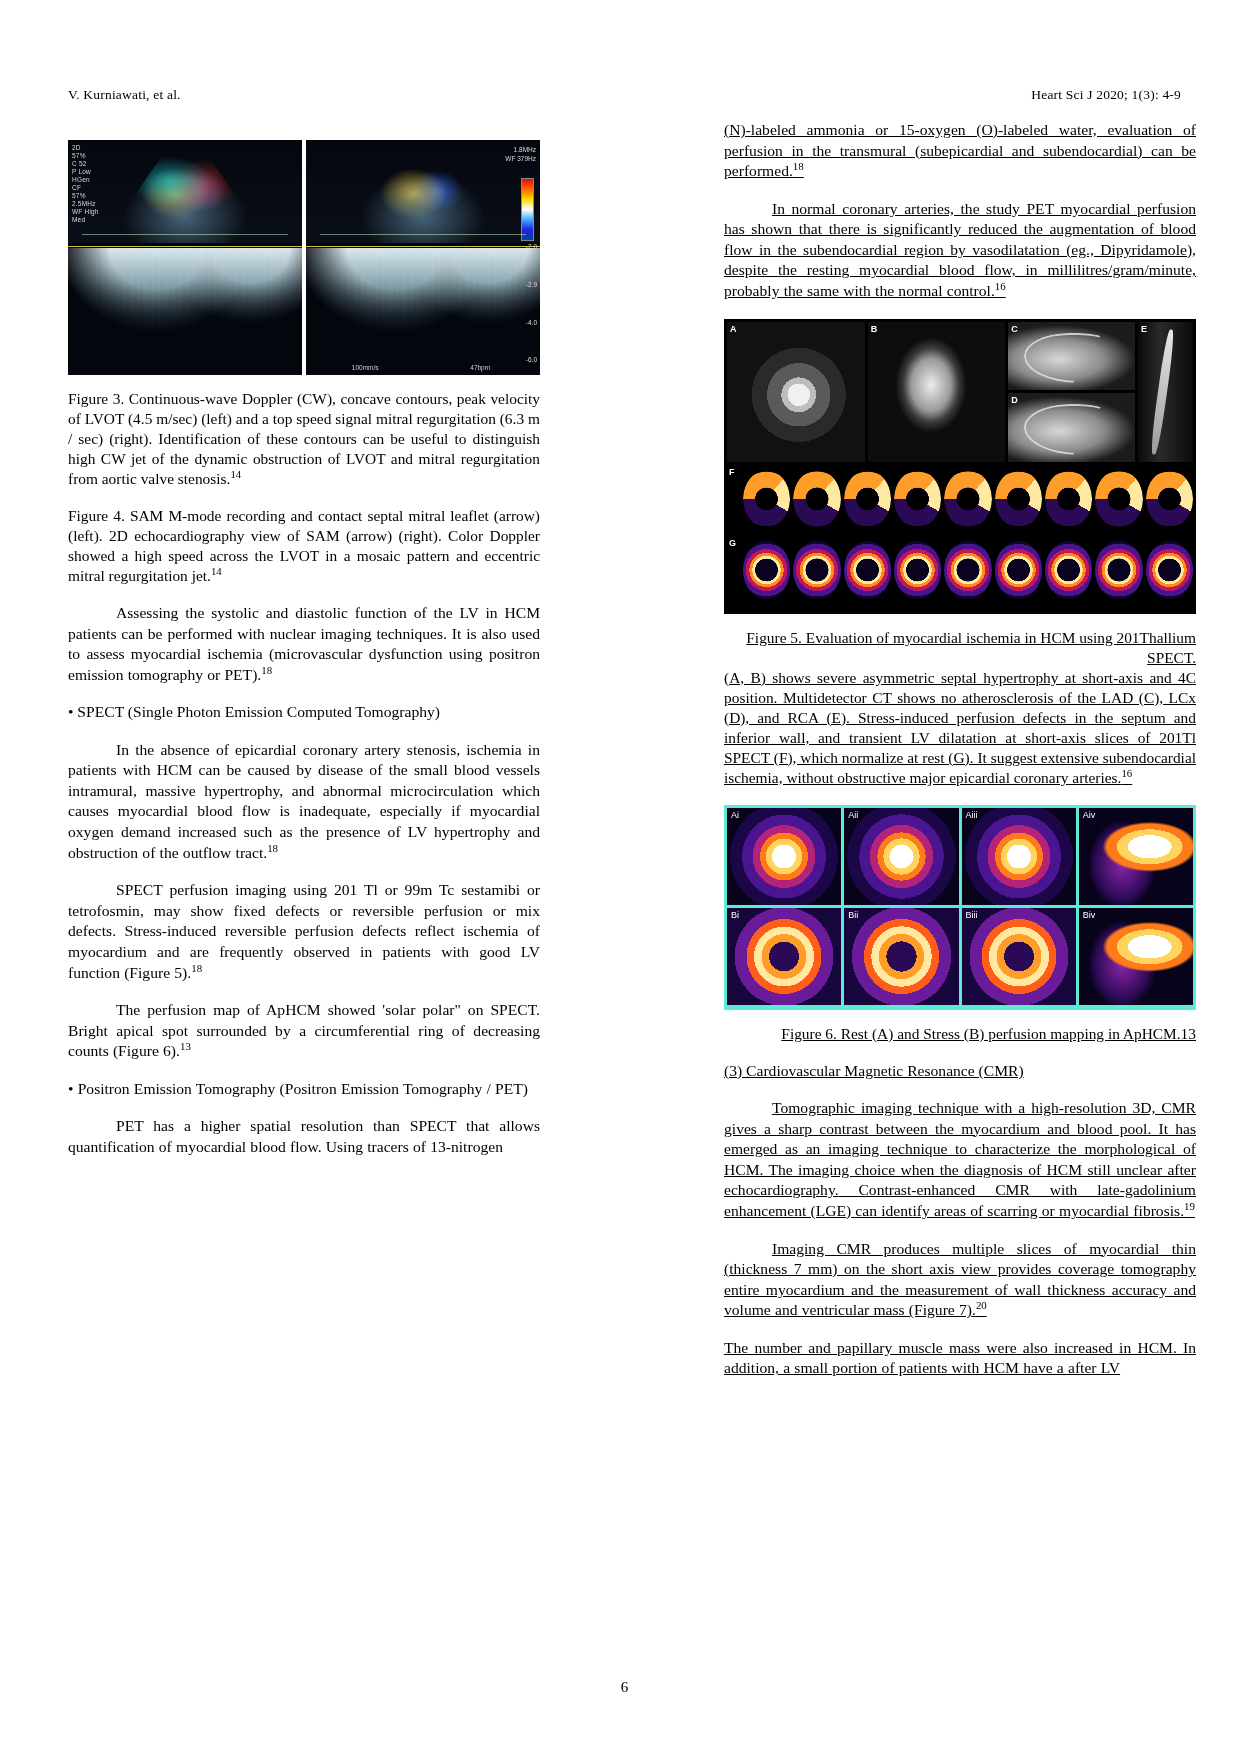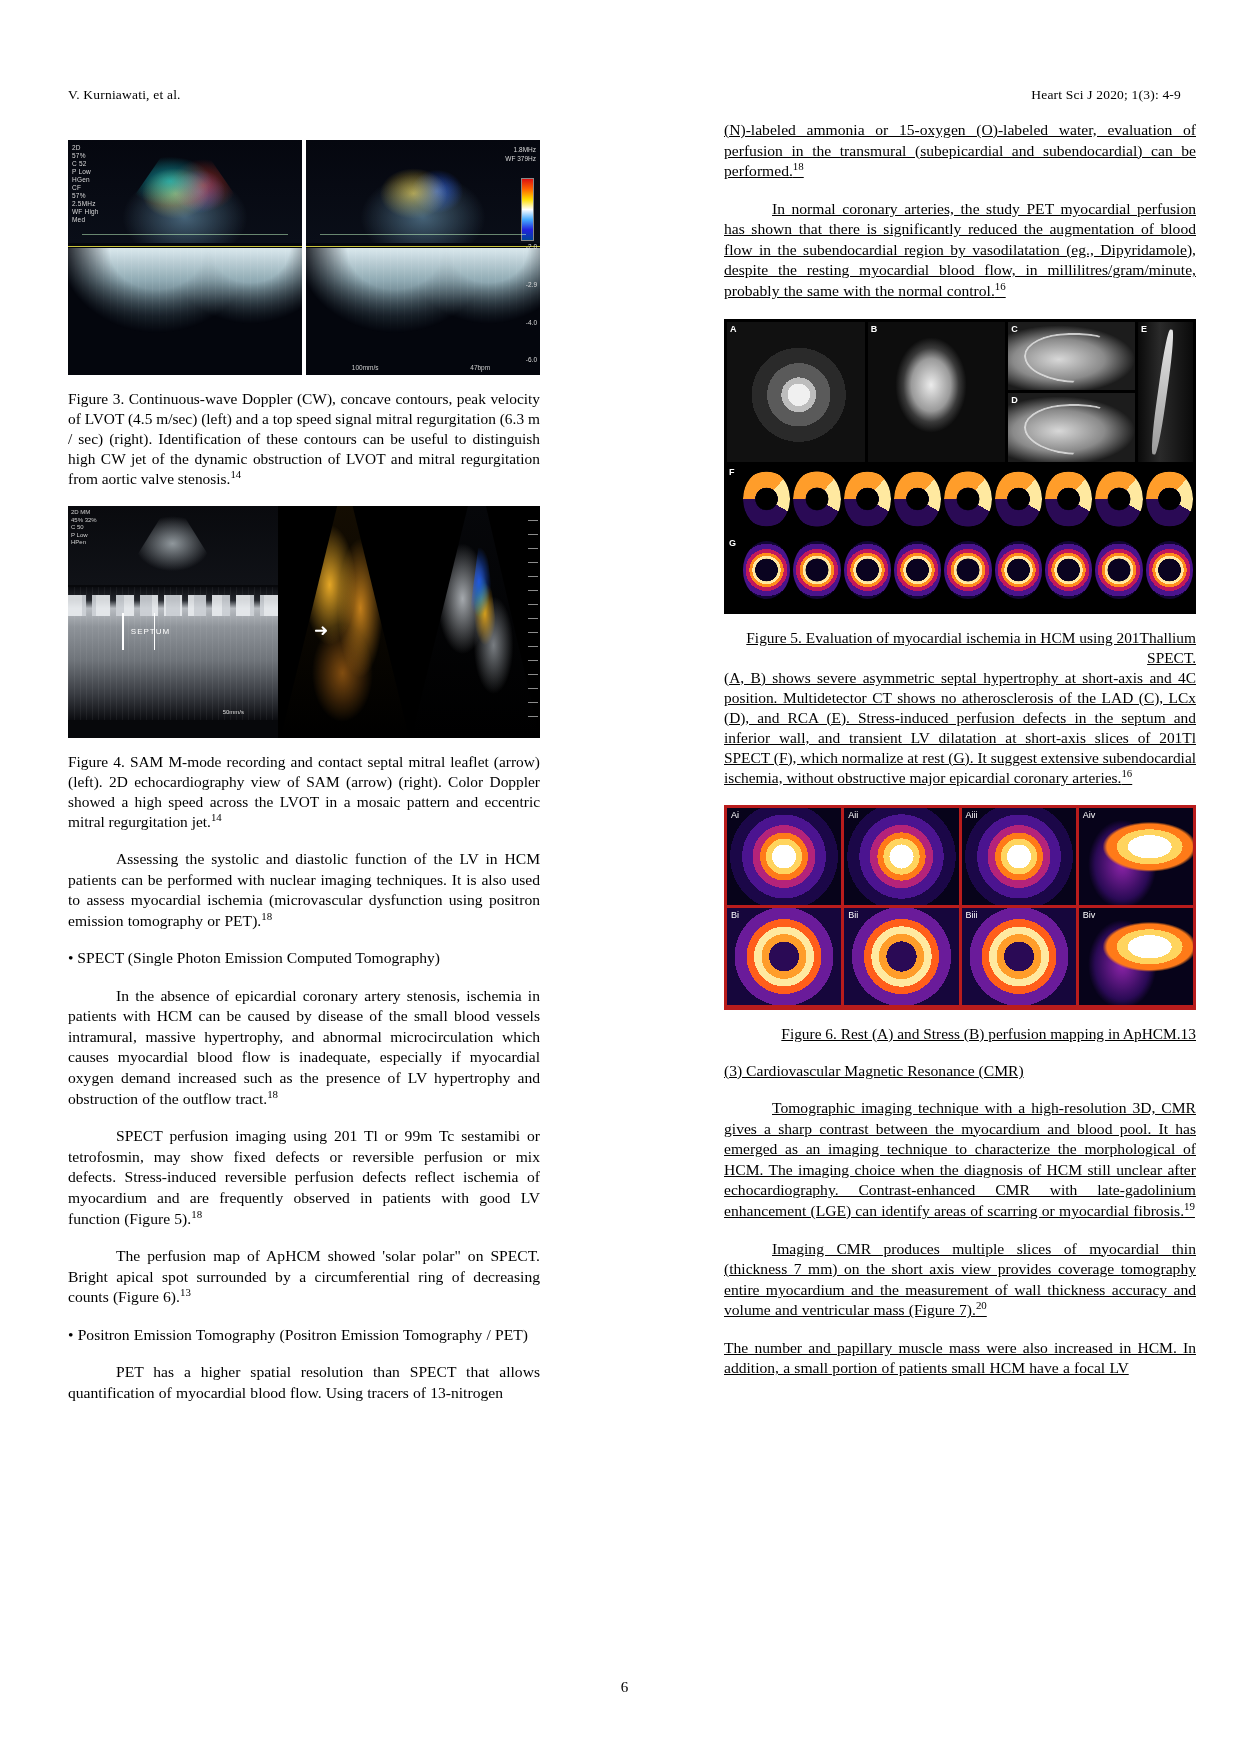--- a/index.html
+++ b/index.html
@@ -303,21 +303,21 @@
   .sl-defect {
     background:
       radial-gradient(circle at 50% 50%, #0a0320 0 30%, rgba(0,0,0,0) 31%),
       conic-gradient(from 200deg, #2a0a55 0 70deg, #ff9d2a 70deg 200deg, #ffe9a0 200deg 280deg, #2a0a55 280deg 360deg),
       radial-gradient(circle at 50% 50%, #120536 0 100%);
     -webkit-mask-image: radial-gradient(circle at 50% 50%, transparent 0 28%, #000 30% 72%, transparent 74%);
     mask-image: radial-gradient(circle at 50% 50%, transparent 0 28%, #000 30% 72%, transparent 74%);
   }
 
   
-  #fig6 { width: 472px; height: 205px; background:#b91c1c; padding:3px; box-sizing:border-box; }
+  #fig6 { width: 472px; height: 205px; background:#5eead4; padding:3px; box-sizing:border-box; }
   .f6row { display:flex; gap:3px; height: 97px; }
   .f6row + .f6row { margin-top: 3px; }
   .f6cell { position:relative; flex:1; background:#07031a; overflow:hidden; }
   .polar-rest {
     position:absolute; inset:0;
     background:
       radial-gradient(circle at 50% 50%, #ffffff 0 16%, #ffd45e 16% 24%, #ff7a18 24% 32%, #b4237a 32% 42%, #4b1490 42% 56%, #1b0748 56% 72%, #07031a 72% 100%);
   }
   .polar-stress {
     position:absolute; inset:0;
@@ -387,46 +387,20 @@
           <div class="botlabel">
             <span>100mm/s</span>
             <span>47bpm</span>
           </div>
         </div>
       </div>
     </div>
 
     <p class="caption"><span>Figure 3. Continuous-wave Doppler (CW), concave contours, peak velocity of LVOT (4.5 m/sec) (left) and a top speed signal mitral regurgitation (6.3 m / sec) (right). Identification of these contours can be useful to distinguish high CW jet of the dynamic obstruction of LVOT and mitral regurgitation from aortic valve stenosis.</span><sup>14</sup></p>
 
-    <div id="fig4" class="figbox">
-      <div class="mmode">
-        <div class="thumb"></div>
-        <div class="osd" style="white-space:pre">2D MM
-45% 32%
-C 50
-P Low
-HPen</div>
-        <div class="trace"></div>
-        <div class="caliper" style="left:26%; top:46%; height:16%;"></div>
-        <div class="caliper" style="left:41%; top:46%; height:16%;"></div>
-        <div class="septum">SEPTUM</div>
-        <div class="botlabel">50mm/s</div>
-      </div>
-      <div class="echo2d">
-        <div class="half">
-          <div class="sector-gold"></div>
-          <div class="arrow">➜</div>
-        </div>
-        <div class="half">
-          <div class="sector-bw"></div>
-          <div class="colorjet"></div>
-          <div class="scaleticks"></div>
-        </div>
-      </div>
-    </div>
 
     <p class="caption"><span>Figure 4. SAM M-mode recording and contact septal mitral leaflet (arrow) (left). 2D echocardiography view of SAM (arrow) (right). Color Doppler showed a high speed across the LVOT in a mosaic pattern and eccentric mitral regurgitation jet.</span><sup>14</sup></p>
 
 
     <p class="body indent"><span>Assessing the systolic and diastolic function of the LV in HCM patients can be performed with nuclear imaging techniques.  It is also used to assess myocardial ischemia (microvascular dysfunction using positron emission tomography or PET).</span><sup>18</sup></p>
 
     <p class="heading">• SPECT (Single Photon Emission Computed Tomography)</p>
 
     <p class="body indent"><span>In the absence of epicardial coronary artery stenosis, ischemia in patients with HCM can be caused by disease of the small blood vessels intramural, massive hypertrophy, and abnormal microcirculation which causes myocardial blood flow is inadequate, especially if myocardial oxygen demand increased such as the presence of LV hypertrophy and obstruction of the outflow tract.</span><sup>18</sup></p>
 
@@ -534,17 +508,17 @@
     </div>
 
     <p class="caption lefty">Figure 6. Rest (A) and Stress (B) perfusion mapping in ApHCM.13</p>
 
     <p class="heading">(3) Cardiovascular Magnetic Resonance (CMR)</p>
 
     <p class="body indent"><span>Tomographic imaging technique with a high-resolution 3D, CMR gives a sharp contrast between the myocardium and blood pool. It has emerged as an imaging technique to characterize the morphological of HCM.  The imaging choice when the diagnosis of HCM still unclear after echocardiography. Contrast-enhanced CMR with late-gadolinium enhancement (LGE) can identify areas of scarring or myocardial fibrosis.</span><sup>19</sup></p>
 
     <p class="body indent"><span>Imaging CMR produces multiple slices of myocardial thin (thickness 7 mm) on the short axis view provides coverage tomography entire myocardium and the measurement of wall thickness accuracy and volume and ventricular mass (Figure 7).</span><sup>20</sup></p>
 
-    <p class="body noindent">The number and papillary muscle mass were also increased in HCM. In addition, a small portion of patients small HCM have a focal LV</p>
+    <p class="body noindent">The number and papillary muscle mass were also increased in HCM. In addition, a small portion of patients with HCM have a after LV</p>
   </div>
 
   <div style="position:absolute; left:0; right:0; bottom:58px; text-align:center; font-size:15px;">6</div>
 </div>
 
 </body></html>

